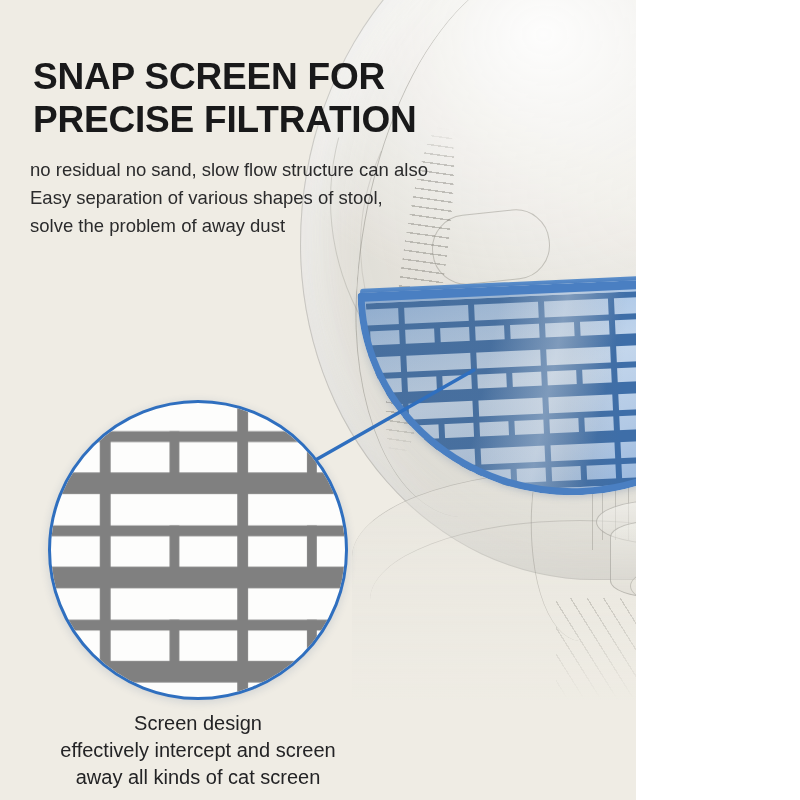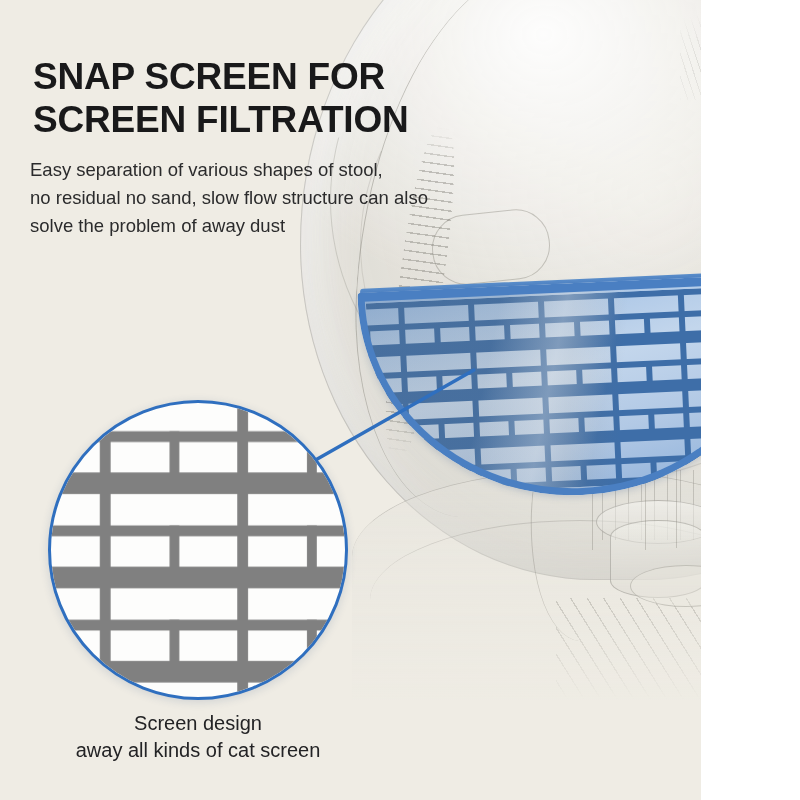--- a/index.html
+++ b/index.html
@@ -6,21 +6,21 @@
   * { margin:0; padding:0; box-sizing:border-box; }
 
   html,body{
     width:800px; height:800px;
     font-family:"Liberation Sans", sans-serif;
     overflow:hidden;
   }
 
   #stage{
     position:relative;
-    width:701px; height:800px;
+    width:636px; height:800px;
     background:#efece4;
     overflow:hidden;
   }
 
   
   .photo-layer{ position:absolute; inset:0; overflow:hidden; }
 
   .drum-sphere{
     position:absolute;
     left:300px; top:-120px;
@@ -323,27 +323,28 @@
             <rect x="0" y="85" width="140" height="11"></rect>
           </g>
         </pattern>
       </defs>
       <rect x="0" y="0" width="328" height="328" fill="url(#ibeamGray)"></rect>
     </svg>
   </div>
 
   <div class="headline">
     <div>SNAP SCREEN FOR</div>
-    <div>SCREEN FILTRATION</div>
+    <div>PRECISE FILTRATION</div>
   </div>
 
   <div class="subcopy">
+    <div>no residual no sand, slow flow structure can also</div>
     <div>Easy separation of various shapes of stool,</div>
-    <div>no residual no sand, slow flow structure can also</div>
     <div>solve the problem of away dust</div>
   </div>
 
   <div class="caption">
     <div>Screen design</div>
+    <div>effectively intercept and screen</div>
     <div>away all kinds of cat screen</div>
   </div>
 
 </div>
 
 </body></html>

